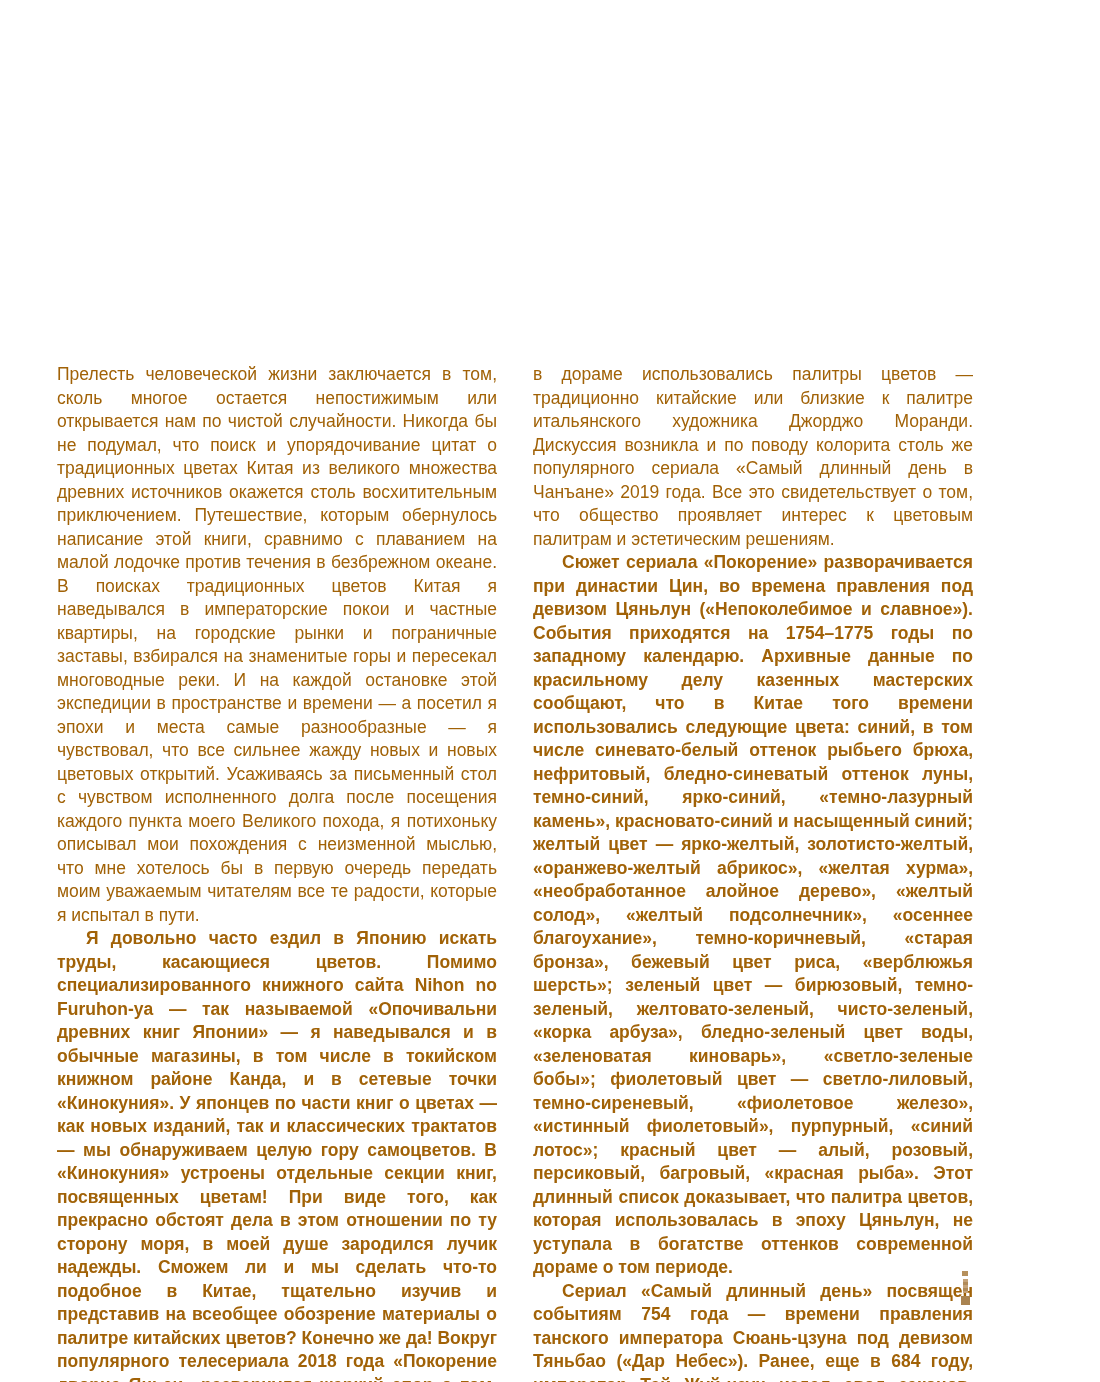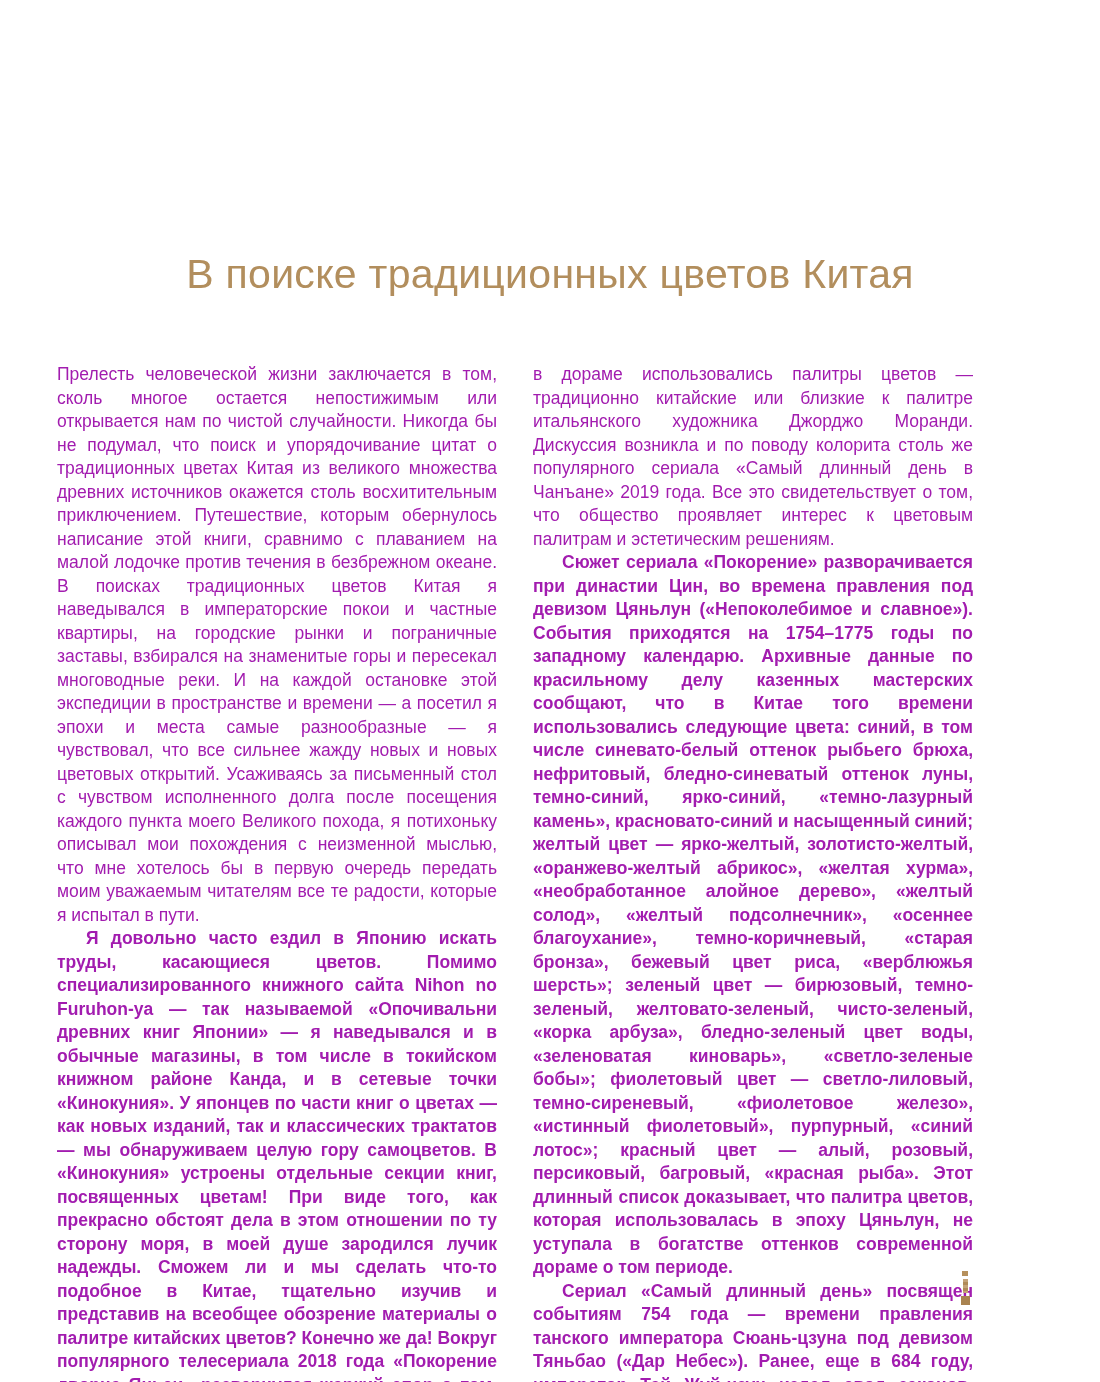--- a/index.html
+++ b/index.html
@@ -39,21 +39,21 @@
     display: flex;
     gap: 36px;
   }
   .col {
     width: 440px;
   }
   .col p {
     margin: 0;
     font-size: 17.5px;
     line-height: 23.5px;
-    color: #a21caf;
+    color: #a16207;
     text-align: justify;
     hyphens: auto;
     -webkit-hyphens: auto;
   }
   .col p.indent {
     text-indent: 29px;
     font-weight: bold;
   }
   
   .footer-mark {
@@ -86,21 +86,20 @@
     width: 9px;
     height: 9px;
     background: #a98350;
   }
 </style>
 </head>
 <body>
 
 <div class="page">
 
-  <h1 class="chapter-title">В поиске традиционных цветов Китая</h1>
 
   <div class="columns">
 
     <div class="col">
       <p>Прелесть человеческой жизни заключается в том, сколь многое остается непостижимым или открывается нам по чистой случайности. Никогда бы не подумал, что поиск и упорядочивание цитат о традиционных цветах Китая из великого множества древних источников окажется столь восхитительным приключением. Путешествие, которым обернулось написание этой книги, сравнимо с плаванием на малой лодочке против течения в безбрежном океане. В поисках традиционных цветов Китая я наведывался в императорские покои и частные квартиры, на городские рынки и пограничные заставы, взбирался на знаменитые горы и пересекал многоводные реки. И на каждой остановке этой экспедиции в пространстве и времени — а посетил я эпохи и места самые разнообразные — я чувствовал, что все сильнее жажду новых и новых цветовых открытий. Усаживаясь за письменный стол с чувством исполненного долга после посещения каждого пункта моего Великого похода, я потихоньку описывал мои похождения с неизменной мыслью, что мне хотелось бы в первую очередь передать моим уважаемым читателям все те радости, которые я испытал в пути.</p>
       <p class="indent">Я довольно часто ездил в Японию искать труды, касающиеся цветов. Помимо специализированного книжного сайта Nihon no Furuhon-ya — так называемой «Опочивальни древних книг Японии» — я наведывался и в обычные магазины, в том числе в токийском книжном районе Канда, и в сетевые точки «Кинокуния». У японцев по части книг о цветах — как новых изданий, так и классических трактатов — мы обнаруживаем целую гору самоцветов. В «Кинокуния» устроены отдельные секции книг, посвященных цветам! При виде того, как прекрасно обстоят дела в этом отношении по ту сторону моря, в моей душе зародился лучик надежды. Сможем ли и мы сделать что-то подобное в Китае, тщательно изучив и представив на всеобщее обозрение материалы о палитре китайских цветов? Конечно же да! Вокруг популярного телесериала 2018 года «Покорение дворца Яньси» развернулся жаркий спор о том, какие</p>
     </div>
 
     <div class="col">
       <p>в дораме использовались палитры цветов — традиционно китайские или близкие к палитре итальянского художника Джорджо Моранди. Дискуссия возникла и по поводу колорита столь же популярного сериала «Самый длинный день в Чанъане» 2019 года. Все это свидетельствует о том, что общество проявляет интерес к цветовым палитрам и эстетическим решениям.</p>

